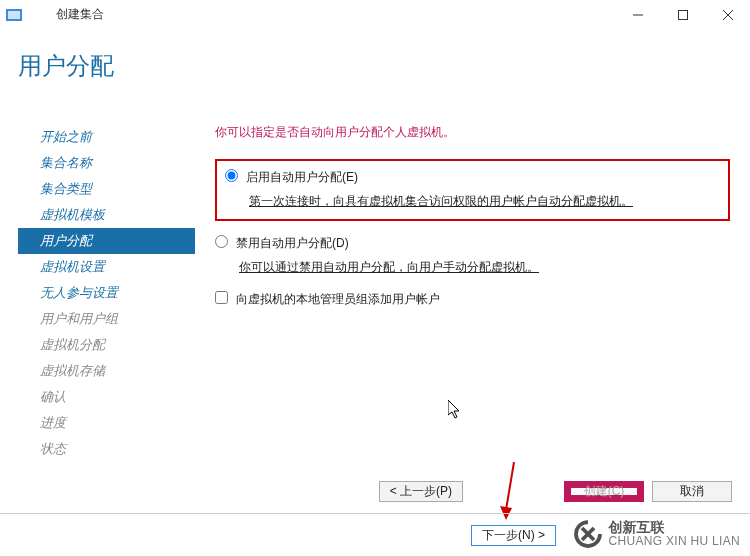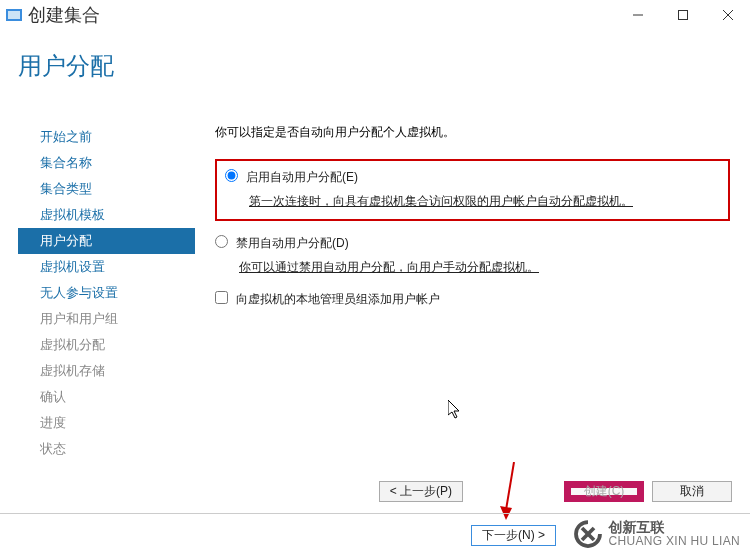--- a/index.html
+++ b/index.html
@@ -25,22 +25,23 @@
     }
     .titlebar-icon {
       width: 16px;
       height: 16px;
       margin-right: 6px;
       display: inline-flex;
       align-items: center;
       justify-content: center;
     }
     .titlebar-title {
-      font-size: 18px;
+      font-size: 12px;
       color: #333;
+      margin-left: 28px;
     }
     .window-controls {
       margin-left: auto;
       display: flex;
       height: 100%;
     }
     .win-btn {
       width: 45px;
       height: 30px;
       display: flex;
@@ -64,41 +65,42 @@
       font-weight: 300;
       padding-left: 18px;
       padding-top: 20px;
       padding-bottom: 12px;
     }
     .sidebar-item {
       padding: 4px 0 4px 22px;
       color: #888;
       font-size: 13px;
       cursor: default;
+      font-style: italic;
     }
     .sidebar-item.enabled {
       color: #1b6fa8;
       cursor: pointer;
     }
     .sidebar-item.active {
       background: #1b6fa8;
       color: #fff;
       margin-left: 0;
       padding-left: 22px;
     }
     .content {
       flex: 1;
       padding-top: 30px;
       padding-left: 20px;
       padding-right: 20px;
     }
     .content-intro {
       font-size: 12px;
       margin-bottom: 18px;
-      color: #000000;
+      color: #be185d;
     }
     .red-box {
       border: 2px solid #c00;
       padding: 8px 8px 8px 8px;
       margin-bottom: 14px;
     }
     .radio-row {
       display: flex;
       align-items: flex-start;
       margin-bottom: 6px;

